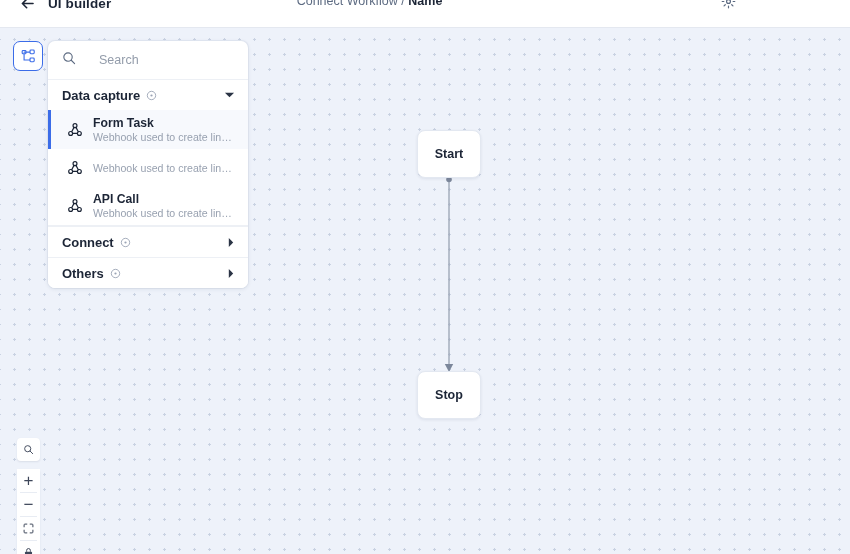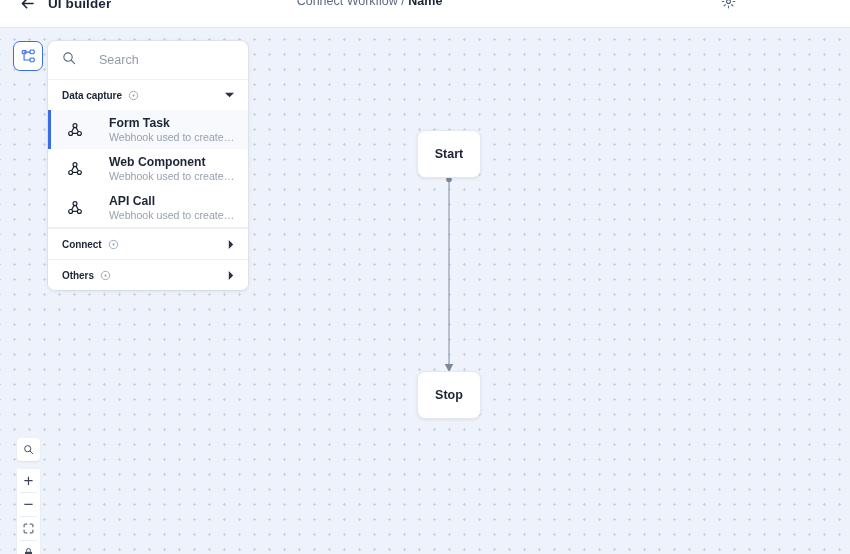--- a/index.html
+++ b/index.html
@@ -126,40 +126,40 @@
 
   .group-header {
     height: 30px;
     display: flex;
     align-items: center;
     padding: 0 13px 0 14px;
     cursor: pointer;
     background: #ffffff;
   }
   .group-title {
-    font-size: 10px;
+    font-size: 13px;
     font-weight: bold;
     color: #1c2536;
     letter-spacing: -.05px;
   }
   .group-info {
     margin-left: 6px;
     display: flex; align-items: center;
   }
   .group-caret {
     margin-left: auto;
     display: flex; align-items: center;
   }
   .group-sep { height: 1px; background: #edf0f5; }
 
   .node-item {
     position: relative;
     display: flex;
     align-items: center;
-    gap: 24px;
+    gap: 8px;
     padding: 6px 12px 6px 17px;
     min-height: 37px;
     cursor: pointer;
   }
   .node-item.active { background: #f7f9fd; }
   .node-item.active::before {
     content: "";
     position: absolute;
     left: 0; top: 0; bottom: 0;
     width: 3px;
@@ -339,21 +339,20 @@
     <div class="node-item">
       <span class="node-icon">
         <svg width="18" height="18" viewBox="0 0 24 24" fill="none">
           <circle cx="12" cy="6.2" r="2.6" stroke="#1c2536" stroke-width="1.6"></circle>
           <circle cx="6.2" cy="16.6" r="2.6" stroke="#1c2536" stroke-width="1.6"></circle>
           <circle cx="17.8" cy="16.6" r="2.6" stroke="#1c2536" stroke-width="1.6"></circle>
           <path d="M10.7 8.5 L7.6 14.3M13.3 8.5 L16.4 14.3M8.8 16.6 H15.2" stroke="#1c2536" stroke-width="1.6" stroke-linecap="round"></path>
         </svg>
       </span>
       <span class="node-texts">
-        <span class="node-title">Web Component</span>
         <span class="node-desc">Webhook used to create linksjjz...</span>
       </span>
     </div>
 
     <div class="node-item">
       <span class="node-icon">
         <svg width="18" height="18" viewBox="0 0 24 24" fill="none">
           <circle cx="12" cy="6.2" r="2.6" stroke="#1c2536" stroke-width="1.6"></circle>
           <circle cx="6.2" cy="16.6" r="2.6" stroke="#1c2536" stroke-width="1.6"></circle>
           <circle cx="17.8" cy="16.6" r="2.6" stroke="#1c2536" stroke-width="1.6"></circle>

